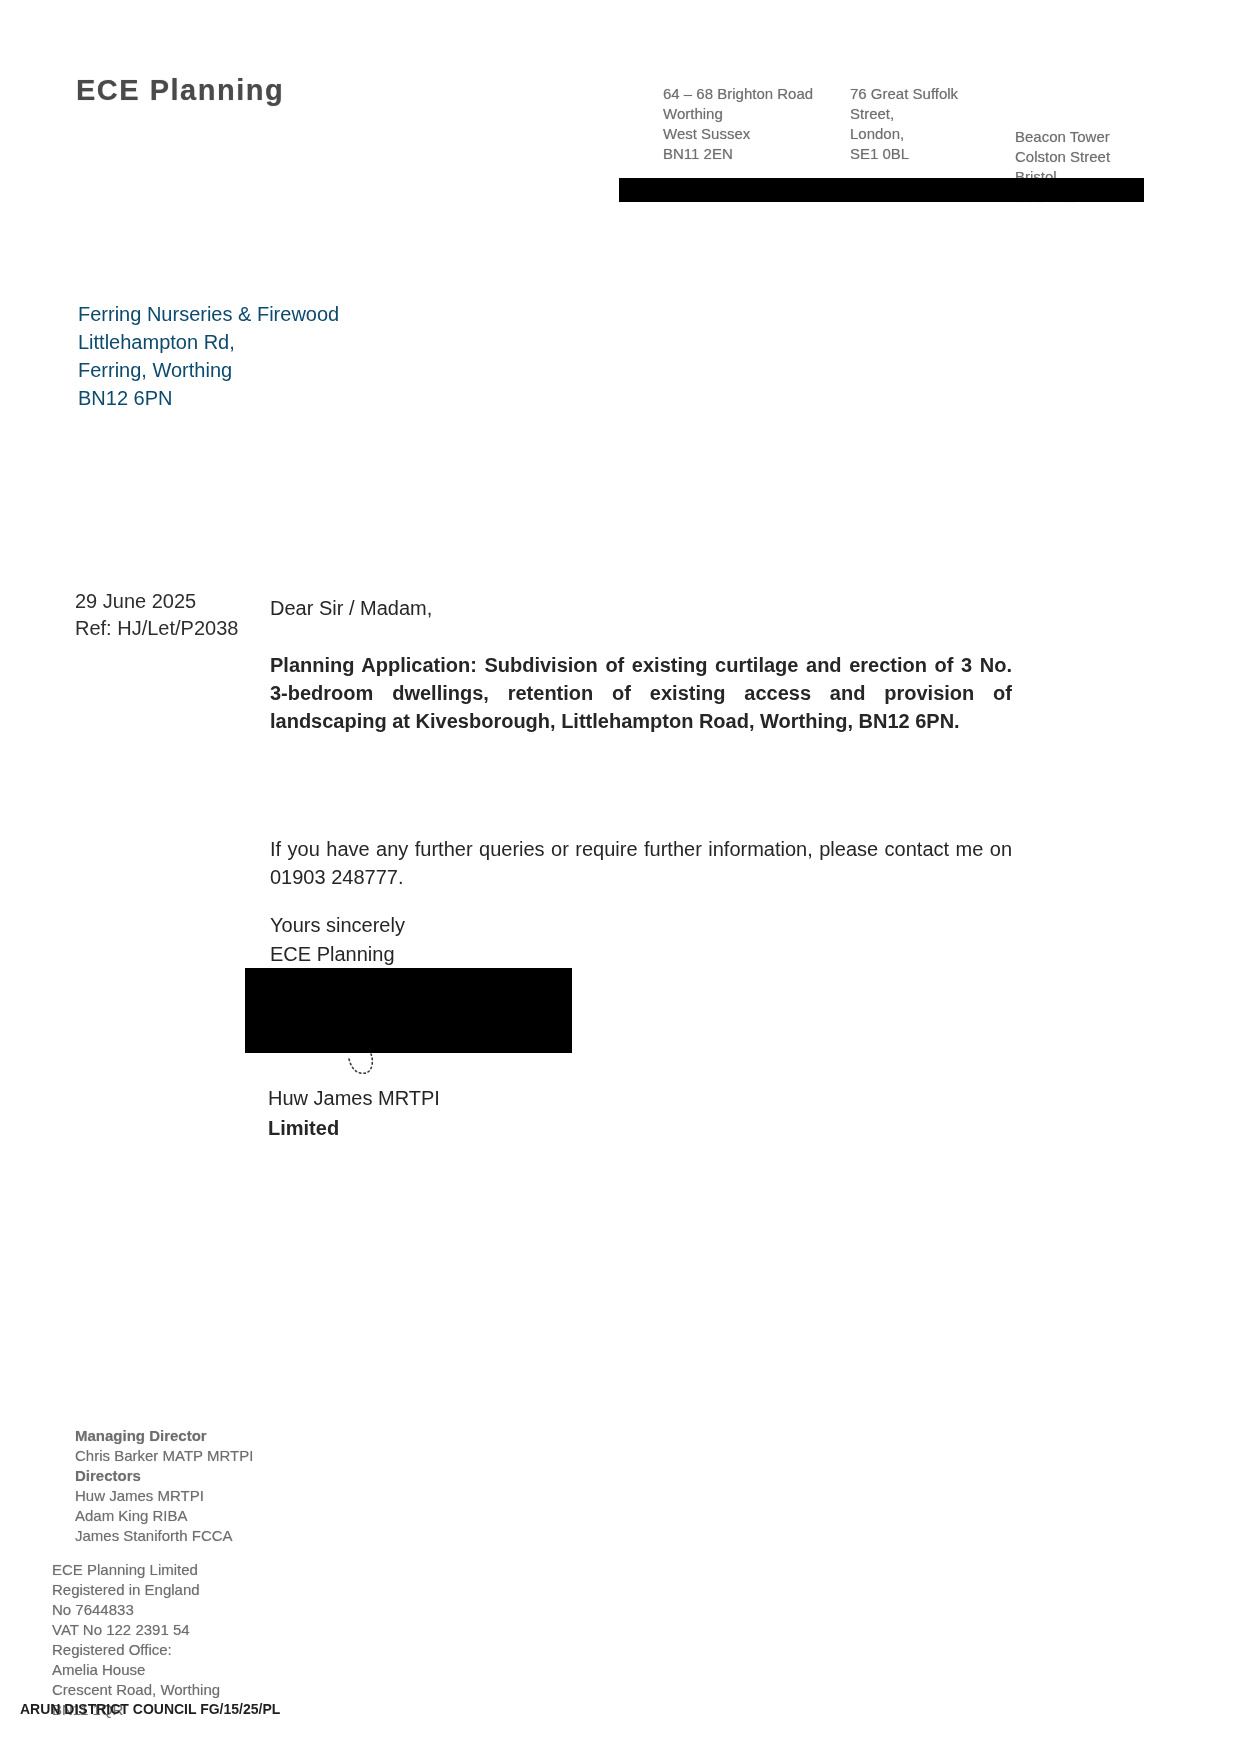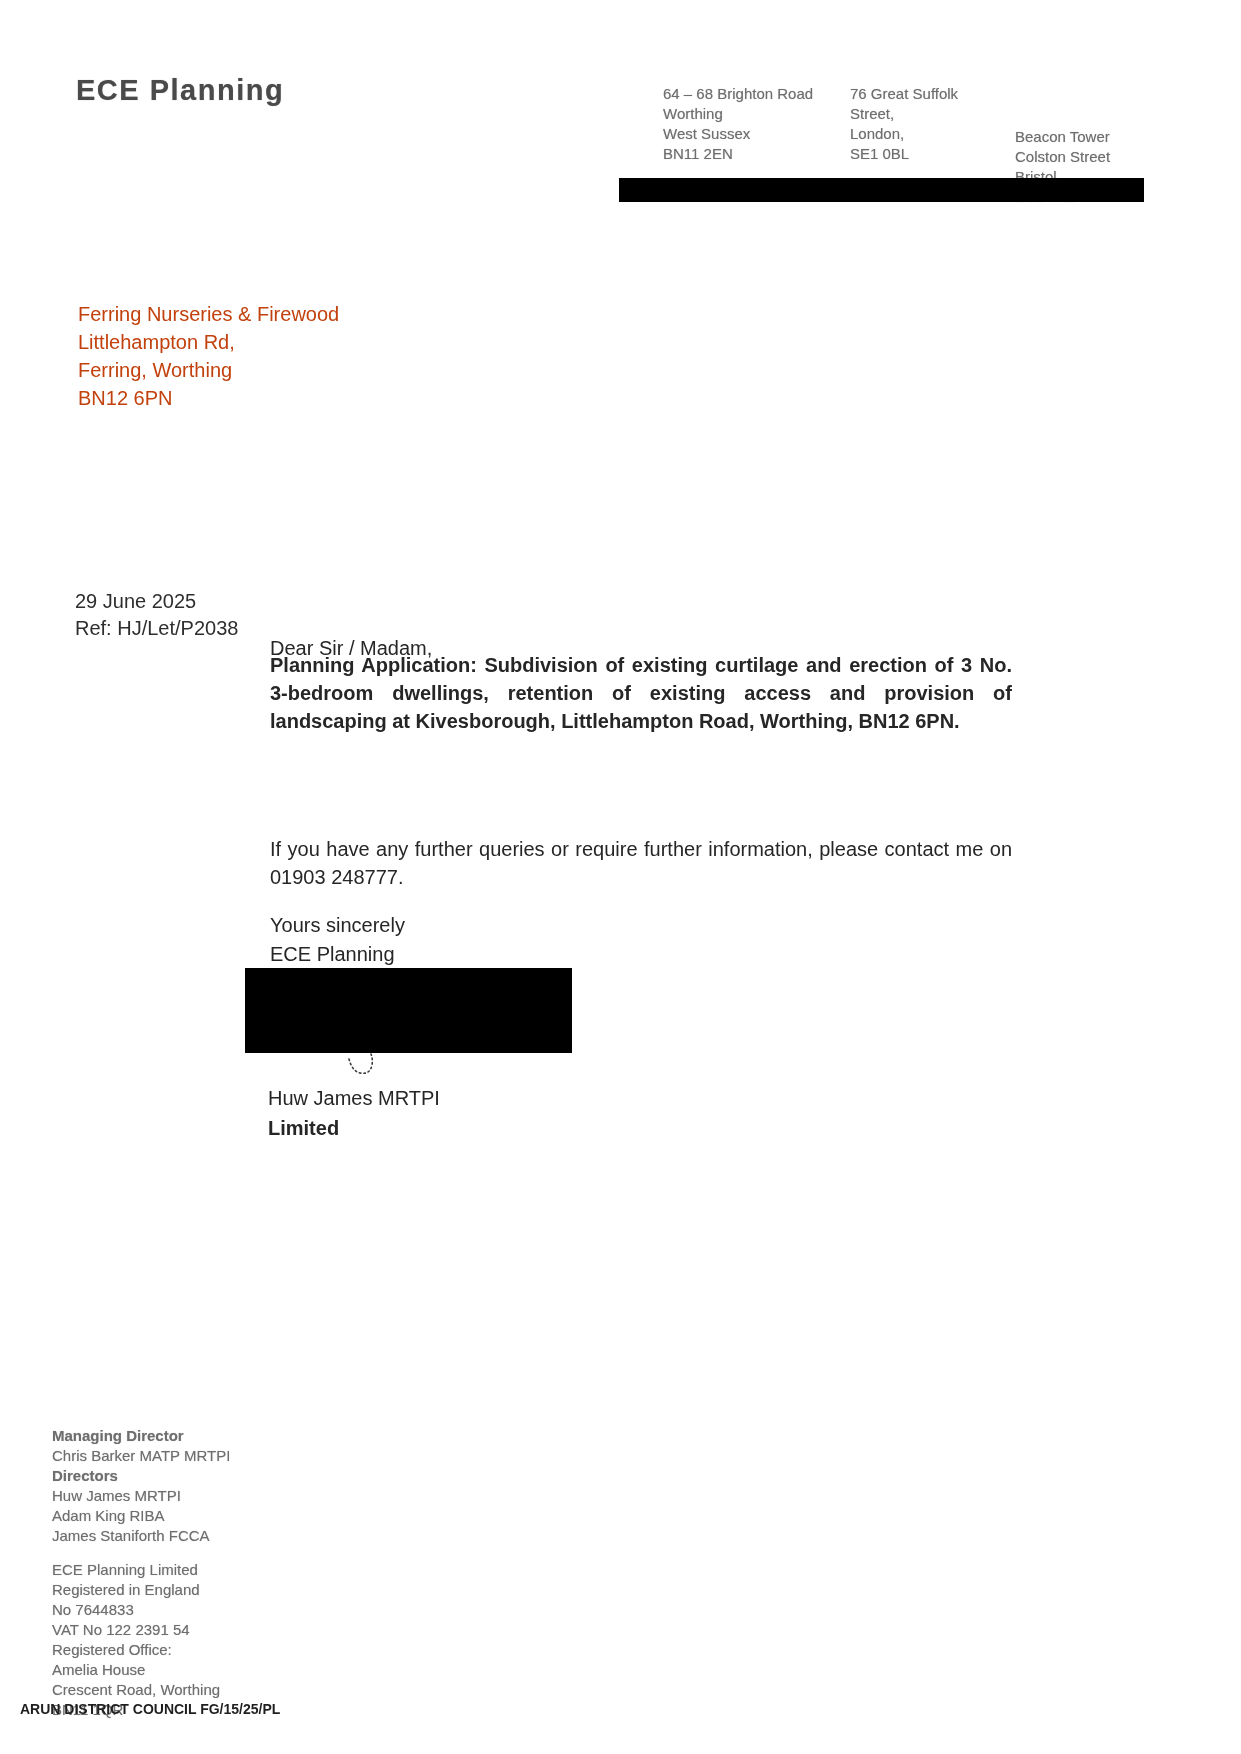--- a/index.html
+++ b/index.html
@@ -46,42 +46,42 @@
     height: 24px;
     background: #000000;
   }
   
   .recipient {
     position: absolute;
     left: 78px;
     top: 300px;
     font-size: 20px;
     line-height: 28px;
-    color: #c2410c;
+    color: #0c4a6e;
   }
   
   .dateref {
     position: absolute;
     left: 75px;
     top: 588px;
     font-size: 20px;
     line-height: 27px;
     color: #2e2e2e;
     white-space: nowrap;
   }
   
   .body-col {
     position: absolute;
     left: 270px;
     width: 742px;
     font-size: 20px;
     line-height: 28px;
     color: #262626;
   }
-  .salutation { top: 594px; margin-top: 40px; }
+  .salutation { top: 594px; }
   .subject {
     top: 651px;
     font-weight: bold;
     text-align: justify;
   }
   .para1 { top: 753px; text-align: justify; }
   .para2 { top: 835px; text-align: justify; }
   .closing { top: 911px; line-height: 29px; }
   .sig-redaction {
     position: absolute;
@@ -108,21 +108,21 @@
   
   .footer-block {
     position: absolute;
     left: 52px;
     font-size: 15px;
     line-height: 20px;
     color: #6e6e6e;
     text-shadow: 0 0 1px #b5b5b5;
     white-space: nowrap;
   }
-  .footer-mgmt { top: 1426px; }
+  .footer-mgmt { top: 1426px; margin-left: 23px; }
   .footer-mgmt .line:nth-child(1),
   .footer-mgmt .line:nth-child(3) { font-weight: bold; }
   .footer-co { top: 1560px; }
   .stamp {
     position: absolute;
     left: 20px;
     top: 1701px;
     font-size: 14px;
     font-weight: 600;
     color: #1f1f1f;

